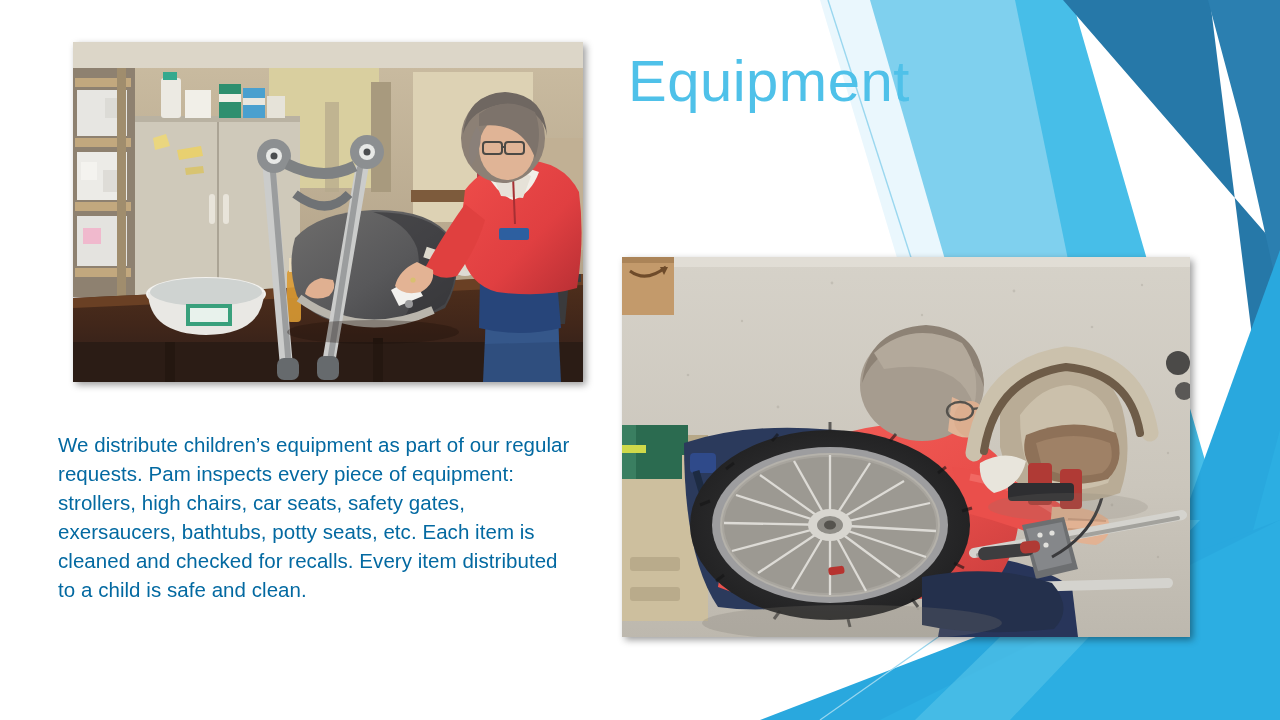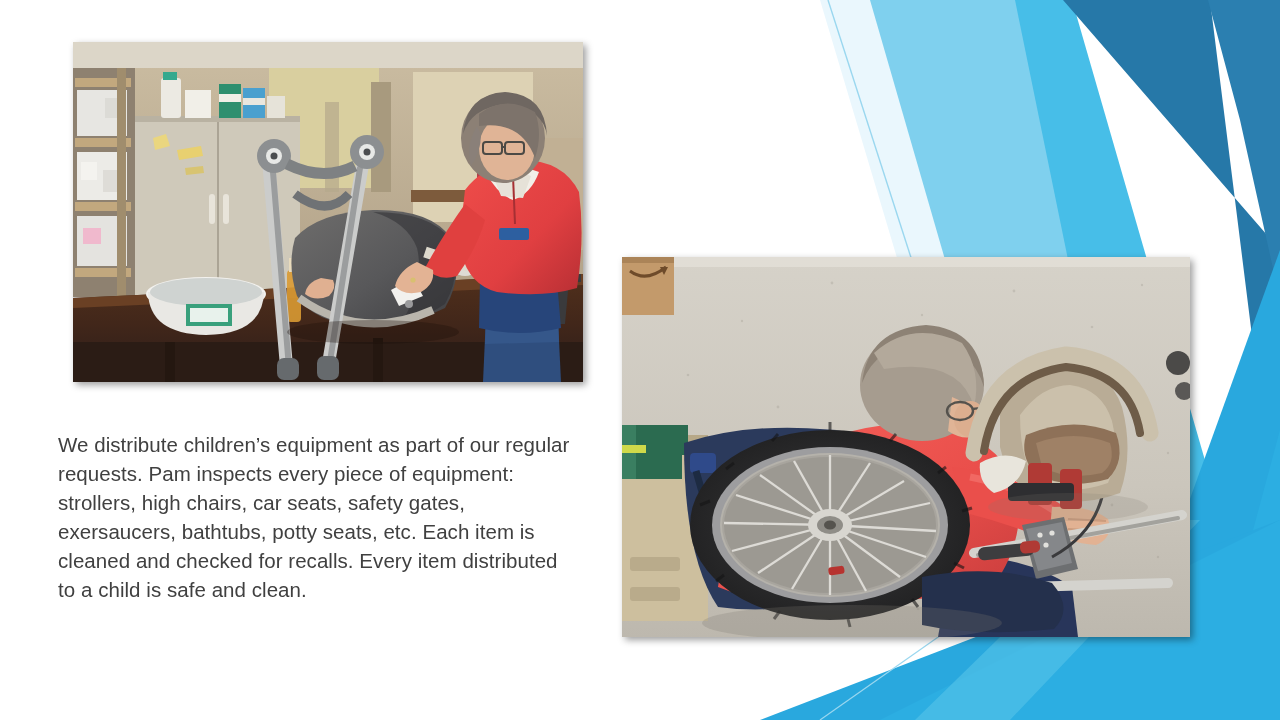--- a/index.html
+++ b/index.html
@@ -51,21 +51,21 @@
   }
 
   
   #body-text {
     position: absolute;
     left: 58px;
     top: 430px;
     width: 522px;
     font-size: 20.5px;
     line-height: 29px;
-    color: #404040;
+    color: #0369a1;
     letter-spacing: 0.05px;
   }
 
   
   .photo {
     position: absolute;
     overflow: hidden;
     background: #cfcfcf;
     box-shadow: 3px 3px 7px rgba(0,0,0,0.38);
   }
@@ -109,20 +109,21 @@
     <polygon points="470,430 470,720 392,720" fill="#2CAEE2"></polygon>
   </svg>
 
   <svg id="deco-bottom" viewBox="0 0 1280 200" preserveAspectRatio="none">
     <polygon points="1280,0 1280,200 760,200" fill="#29A8DE"></polygon>
     <polygon points="1280,0 1280,200 880,200" fill="#2CAEE2"></polygon>
     <polygon points="1120,0 1200,0 1010,200 915,200" fill="#5BC6EA" opacity="0.55"></polygon>
     <line x1="1105" y1="0" x2="820" y2="200" stroke="#9AD7EF" stroke-width="1.2"></line>
   </svg>
 
+  <div id="title">Equipment</div>
 
   <div id="body-text">We distribute children’s equipment as part of our regular requests. Pam inspects every piece of equipment: strollers, high chairs, car seats, safety gates, exersaucers, bathtubs, potty seats, etc. Each item is cleaned and checked for recalls. Every item distributed to a child is safe and clean.</div>
 
   <div class="photo" id="photo-left">
     <svg viewBox="0 0 510 340" preserveAspectRatio="none">
       <defs>
         <linearGradient id="wallG" x1="0" y1="0" x2="0" y2="1">
           <stop offset="0%" stop-color="#cbbda2"></stop>
           <stop offset="100%" stop-color="#b2a288"></stop>
         </linearGradient>

